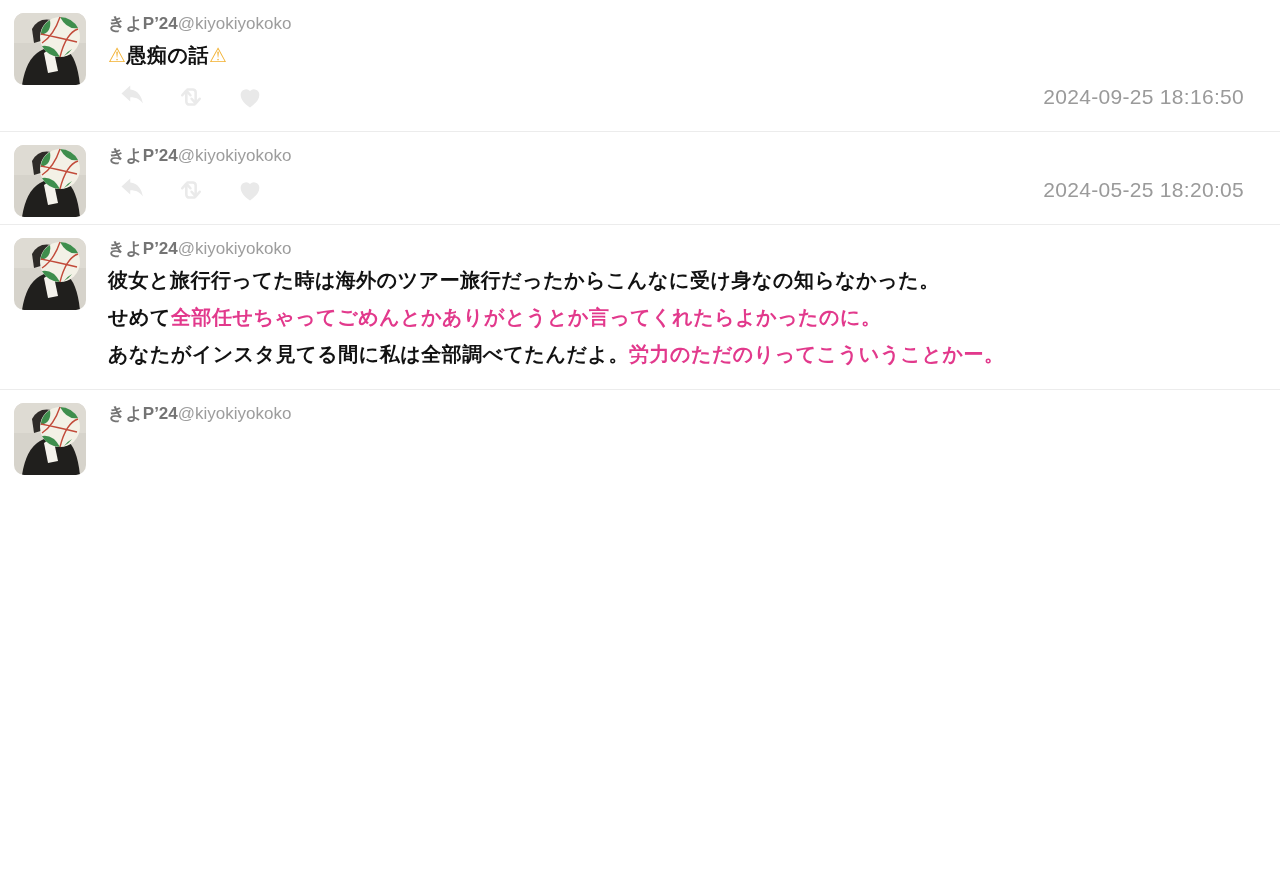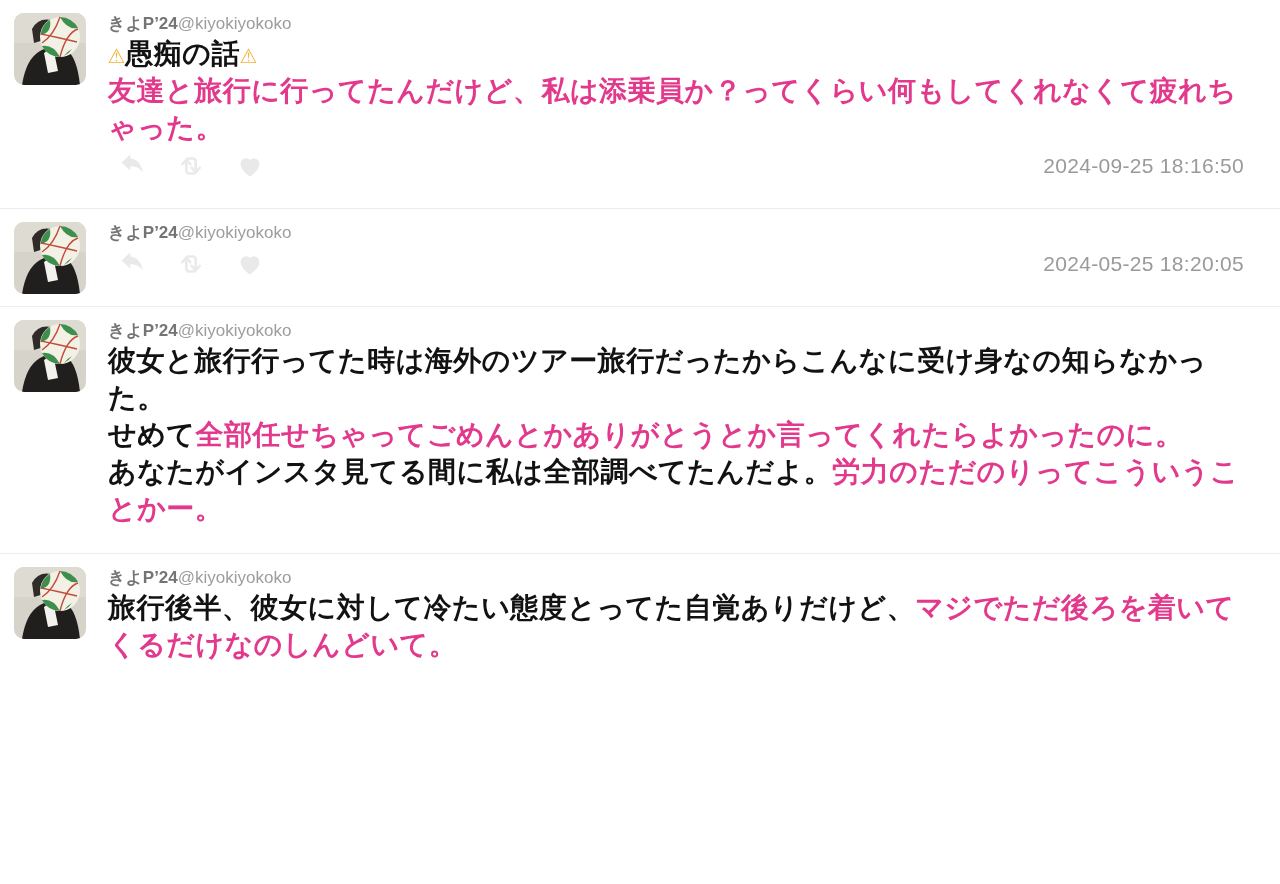--- a/index.html
+++ b/index.html
@@ -3,45 +3,45 @@
 <meta charset="utf-8">
 <style>
   * { margin:0; padding:0; box-sizing:border-box; }
   html,body { width:1280px; height:884px; overflow:hidden; background:#ffffff; }
   body { font-family:"Liberation Sans","DejaVu Sans",sans-serif; }
 
   .feed { width:1280px; height:884px; background:#fff; }
 
   .post {
     position:relative;
-    padding:13px 36px 24px 108px;
+    padding:13px 36px 16px 108px;
   }
   .post.with-divider { border-bottom:1px solid #ececec; }
 
   .avatar {
     position:absolute; left:14px; top:13px;
     width:72px; height:72px; border-radius:10px; overflow:hidden;
     display:block;
   }
 
   .post-header { line-height:22px; margin-bottom:2px; white-space:nowrap; }
   .user-name   { font-size:17px; font-weight:700; color:#747474; }
   .user-handle { font-size:17px; font-weight:400; color:#9d9d9d; }
 
   .post-body { color:#121212; }
   .para {
-    font-size:28px; font-weight:700; line-height:37px;
-    letter-spacing:0.5px; word-break:break-all;font-family:Liberation Mono, monospace;
+    font-size:20px; font-weight:700; line-height:37px;
+    letter-spacing:0.5px; word-break:break-all;
   }
   .seg-black { color:#121212; }
   .seg-pink  { color:#e2398c; }
   .seg-warn  { color:#f2b132; font-weight:700; }
 
   .post-footer {
-    height:36px;
+    margin-top:5px; height:36px;
     display:flex; align-items:center;
   }
   .action-bar { display:flex; align-items:center; gap:27px; margin-left:8px; }
   .action-btn { width:32px; height:30px; display:flex; align-items:center; justify-content:center; cursor:pointer; }
   .action-btn svg { width:28px; height:28px; }
   .timestamp {
     margin-left:auto;
     font-size:21px; color:#9a9a9a; font-weight:400;
     letter-spacing:0.3px;
   }
@@ -72,21 +72,20 @@
         <path d="M27 21 Q42 24 63 29" stroke="#c24b3a" stroke-width="1.4" fill="none"></path>
       </svg>
     </span>
 
     <header class="post-header">
       <span class="user-name">きよP’24</span><span class="user-handle">@kiyokiyokoko</span>
     </header>
 
     <div class="post-body">
         <div class="para"><span class="seg-warn">⚠</span><span class="seg-black">愚痴の話</span><span class="seg-warn">⚠</span></div>
-        <div class="para"><span class="seg-pink">友達と旅行に行ってたんだけど、私は添乗員か？ってくらい何もしてくれなくて疲れちゃった。</span></div>
       </div>
 
     <footer class="post-footer">
       <div class="action-bar">
         <span class="action-btn">
           <svg viewBox="0 0 24 24" aria-hidden="true">
             <path d="M10.5 5.5 V2.2 L3 9 l7.5 6.8 v-3.6 c5.2 0 8.3 1.7 10.8 5.3 C20.4 11.6 17 6 10.5 5.5 Z" fill="#e9e9e9"></path>
           </svg>
         </span>
         <span class="action-btn">
@@ -219,18 +218,15 @@
         <path d="M46 4 Q40 22 28 30" stroke="#c24b3a" stroke-width="1.4" fill="none"></path>
         <path d="M64 16 Q52 20 46 44" stroke="#c24b3a" stroke-width="1.4" fill="none"></path>
         <path d="M27 21 Q42 24 63 29" stroke="#c24b3a" stroke-width="1.4" fill="none"></path>
       </svg>
     </span>
 
     <header class="post-header">
       <span class="user-name">きよP’24</span><span class="user-handle">@kiyokiyokoko</span>
     </header>
 
-    <div class="post-body">
-        <div class="para"><span class="seg-black">旅行後半、彼女に対して冷たい態度とってた自覚ありだけど、</span><span class="seg-pink">マジでただ後ろを着いてくるだけなのしんどいて。</span></div>
-      </div>
 
   </article>
 </div>
 
 </body></html>

